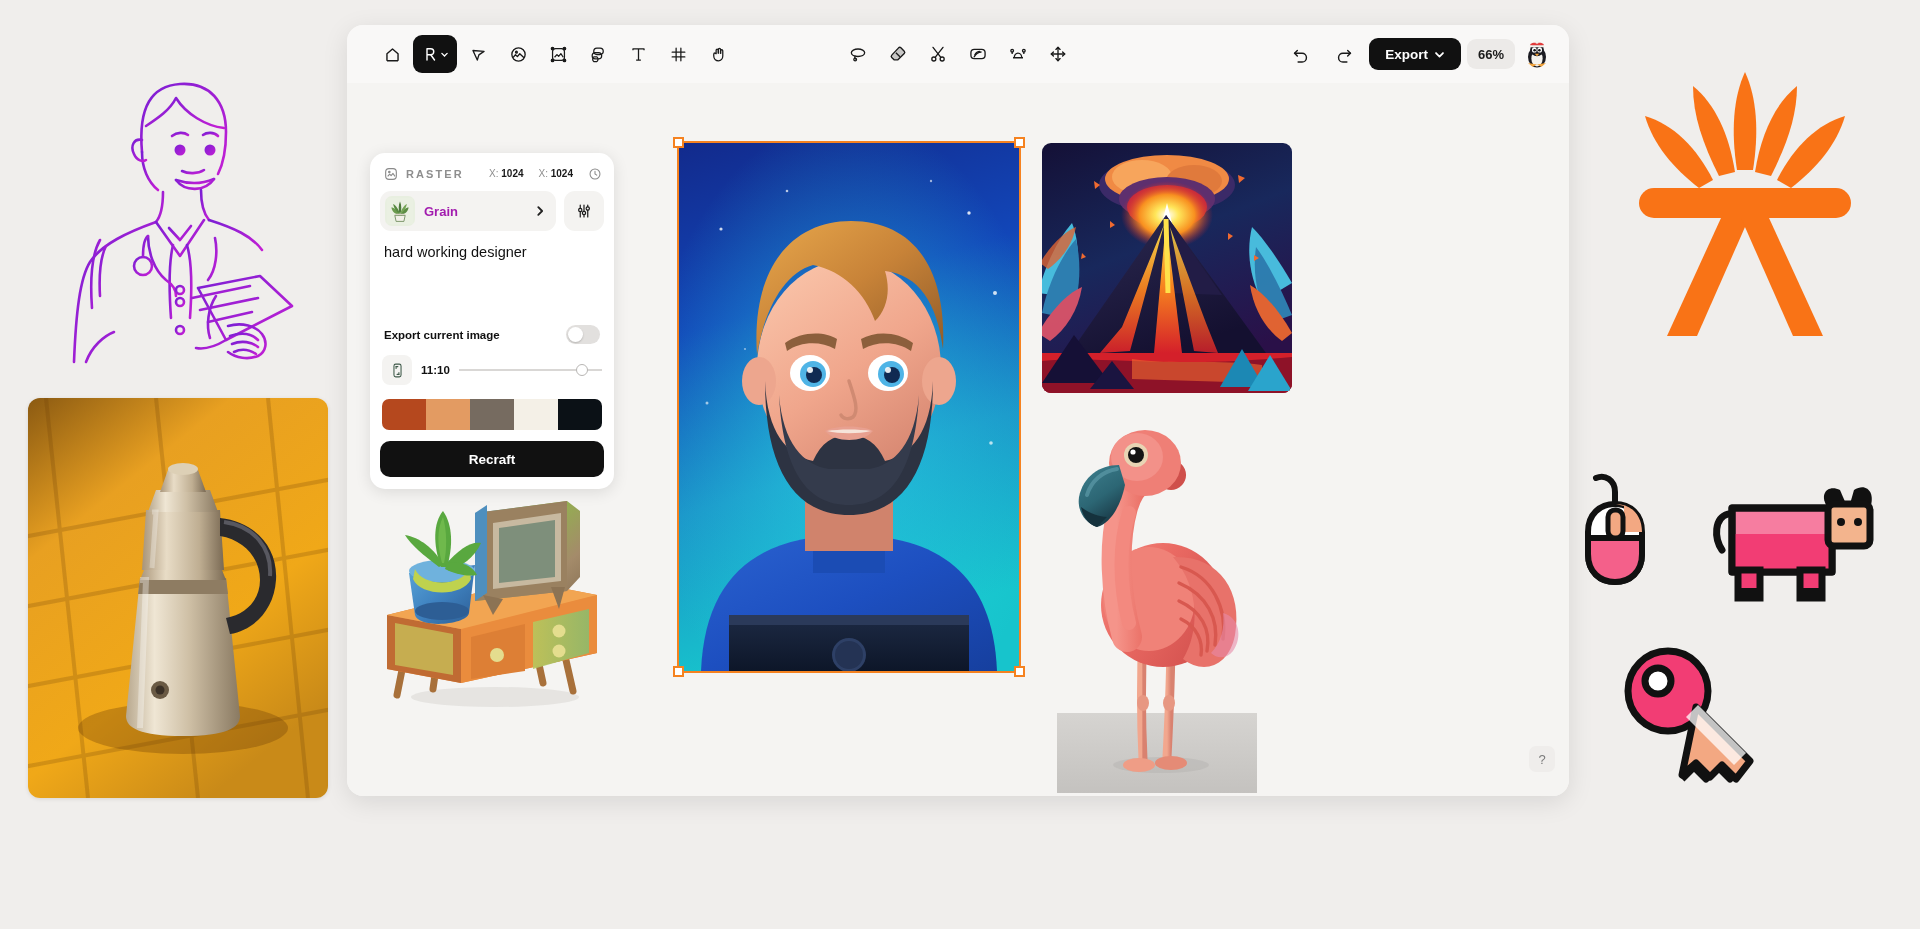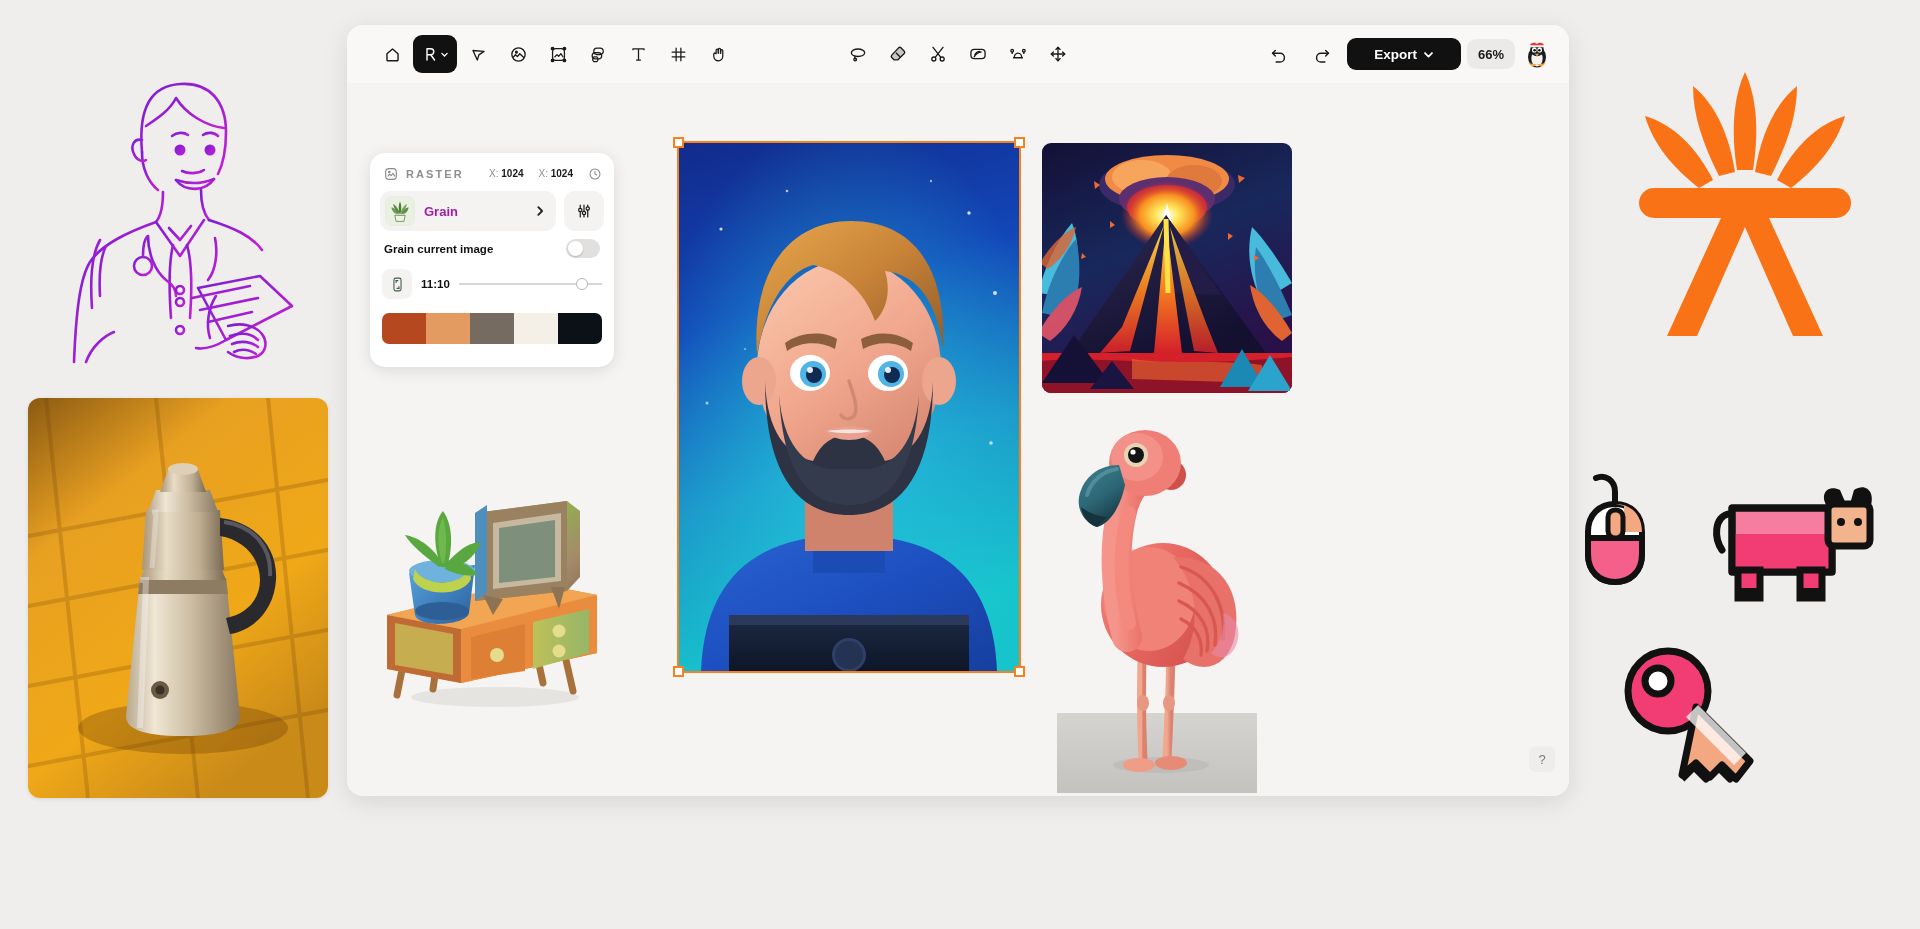--- a/index.html
+++ b/index.html
@@ -60,21 +60,21 @@
     width: 38px; height: 38px;
     display: flex; align-items: center; justify-content: center;
     border-radius: 9px;
     cursor: pointer;
     color: #1a1a1a;
   }
   .tb-btn.active { background: #111111; color: #ffffff; width: 44px; }
 
   .export-btn {
     background: #111111; color: #ffffff;
-    height: 32px; padding: 0 27px;
+    height: 32px; padding: 0 16px;
     border-radius: 9px;
     display: flex; align-items: center; gap: 6px;
     font-size: 13.5px; font-weight: 600;
     cursor: pointer; border: none;
     font-family: "Liberation Sans", sans-serif;
   }
   .zoom-pill {
     background: #eceae8; border-radius: 9px;
     height: 30px; padding: 0 11px;
     display: flex; align-items: center;
@@ -968,23 +968,24 @@
                 <path d="M12 17v3"></path>
                 <circle cx="12" cy="14.6" r="2.2"></circle>
               <path d="M17 4v2"></path>
                 <path d="M17 11v9"></path>
                 <circle cx="17" cy="8.6" r="2.2"></circle>
             </svg>
           </span>
         </div>
       </div>
 
+      <div class="prompt-area" placeholder="Describe what you want to generate">hard working designer</div>
 
       <div class="toggle-row">
-        <span class="toggle-label">Grain current image</span>
+        <span class="toggle-label">Export current image</span>
         <div class="toggle">
           <div class="knob"></div>
         </div>
       </div>
 
       <div class="ratio-row">
         <div class="ratio-box">
           <span>
             <svg width="17" height="17" viewBox="0 0 24 24" fill="none" stroke="#3f5a4a" stroke-width="1.5" stroke-linecap="round" stroke-linejoin="round">
               <rect x="7" y="3" width="10" height="18" rx="2.5"></rect>
@@ -1003,16 +1004,17 @@
       </div>
 
       <div class="palette">
         <span style="background: rgb(181, 72, 30);"></span>
         <span style="background: rgb(227, 155, 98);"></span>
         <span style="background: rgb(118, 107, 96);"></span>
         <span style="background: rgb(244, 240, 231);"></span>
         <span style="background: rgb(11, 17, 22);"></span>
       </div>
 
+      <button class="recraft-btn">Recraft</button>
     </div>
 
   </div>
 </div>
 
 </body></html>

